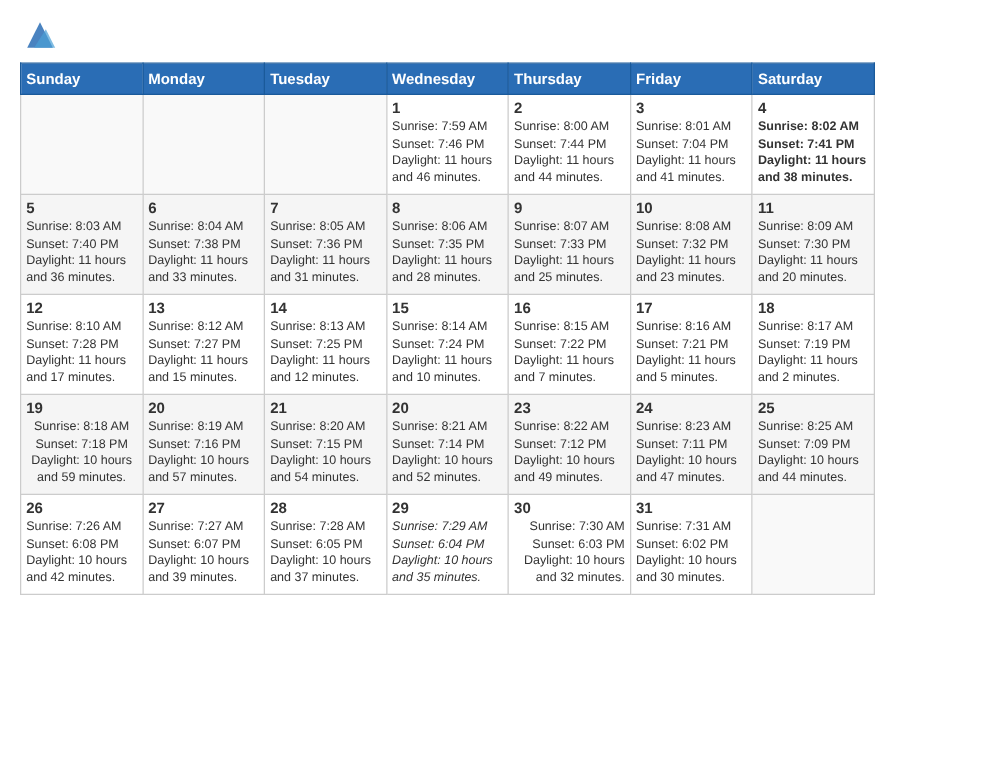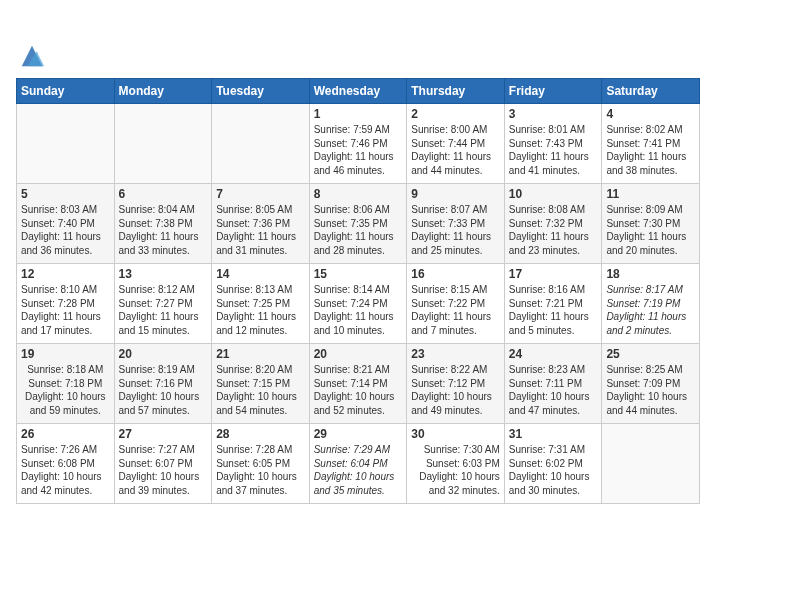--- a/index.html
+++ b/index.html
@@ -6,21 +6,20 @@
     body {
       font-family: Arial, sans-serif;
       background: #fff;
       width: 792px;
       height: 612px;
       overflow: hidden;
     }
     .container {
       width: 716px;
       padding: 10px 16px 10px 16px;
-      margin-top: 28px;
     }
     .header {
       display: flex;
       align-items: flex-start;
       justify-content: space-between;
       margin-bottom: 8px;
     }
     .logo {
       display: flex;
       align-items: center;
@@ -150,27 +149,27 @@
           <td>
             <span class="day-num">2</span>
             <div class="day-info" style="white-space: pre-line;">Sunrise: 8:00 AM
 Sunset: 7:44 PM
 Daylight: 11 hours
 and 44 minutes.</div>
           </td>
           <td>
             <span class="day-num">3</span>
             <div class="day-info" style="white-space: pre-line;">Sunrise: 8:01 AM
-Sunset: 7:43 PM
+Sunset: 7:04 PM
 Daylight: 11 hours
 and 41 minutes.</div>
           </td>
           <td>
             <span class="day-num">4</span>
-            <div class="day-info" style="white-space: pre-line;">Sunrise: 8:02 AM
+            <div class="day-info" style="white-space: pre-line; font-weight: bold;">Sunrise: 8:02 AM
 Sunset: 7:41 PM
 Daylight: 11 hours
 and 38 minutes.</div>
           </td>
         </tr>
         <tr>
           <td>
             <span class="day-num">5</span>
             <div class="day-info" style="white-space: pre-line;">Sunrise: 8:03 AM
 Sunset: 7:40 PM
@@ -258,21 +257,21 @@
           </td>
           <td>
             <span class="day-num">17</span>
             <div class="day-info" style="white-space: pre-line;">Sunrise: 8:16 AM
 Sunset: 7:21 PM
 Daylight: 11 hours
 and 5 minutes.</div>
           </td>
           <td>
             <span class="day-num">18</span>
-            <div class="day-info" style="white-space: pre-line; font-style: italic;">Sunrise: 8:17 AM
+            <div class="day-info" style="white-space: pre-line;">Sunrise: 8:17 AM
 Sunset: 7:19 PM
 Daylight: 11 hours
 and 2 minutes.</div>
           </td>
         </tr>
         <tr>
           <td>
             <span class="day-num">19</span>
             <div class="day-info" style="white-space: pre-line; text-align: center;">Sunrise: 8:18 AM
 Sunset: 7:18 PM

